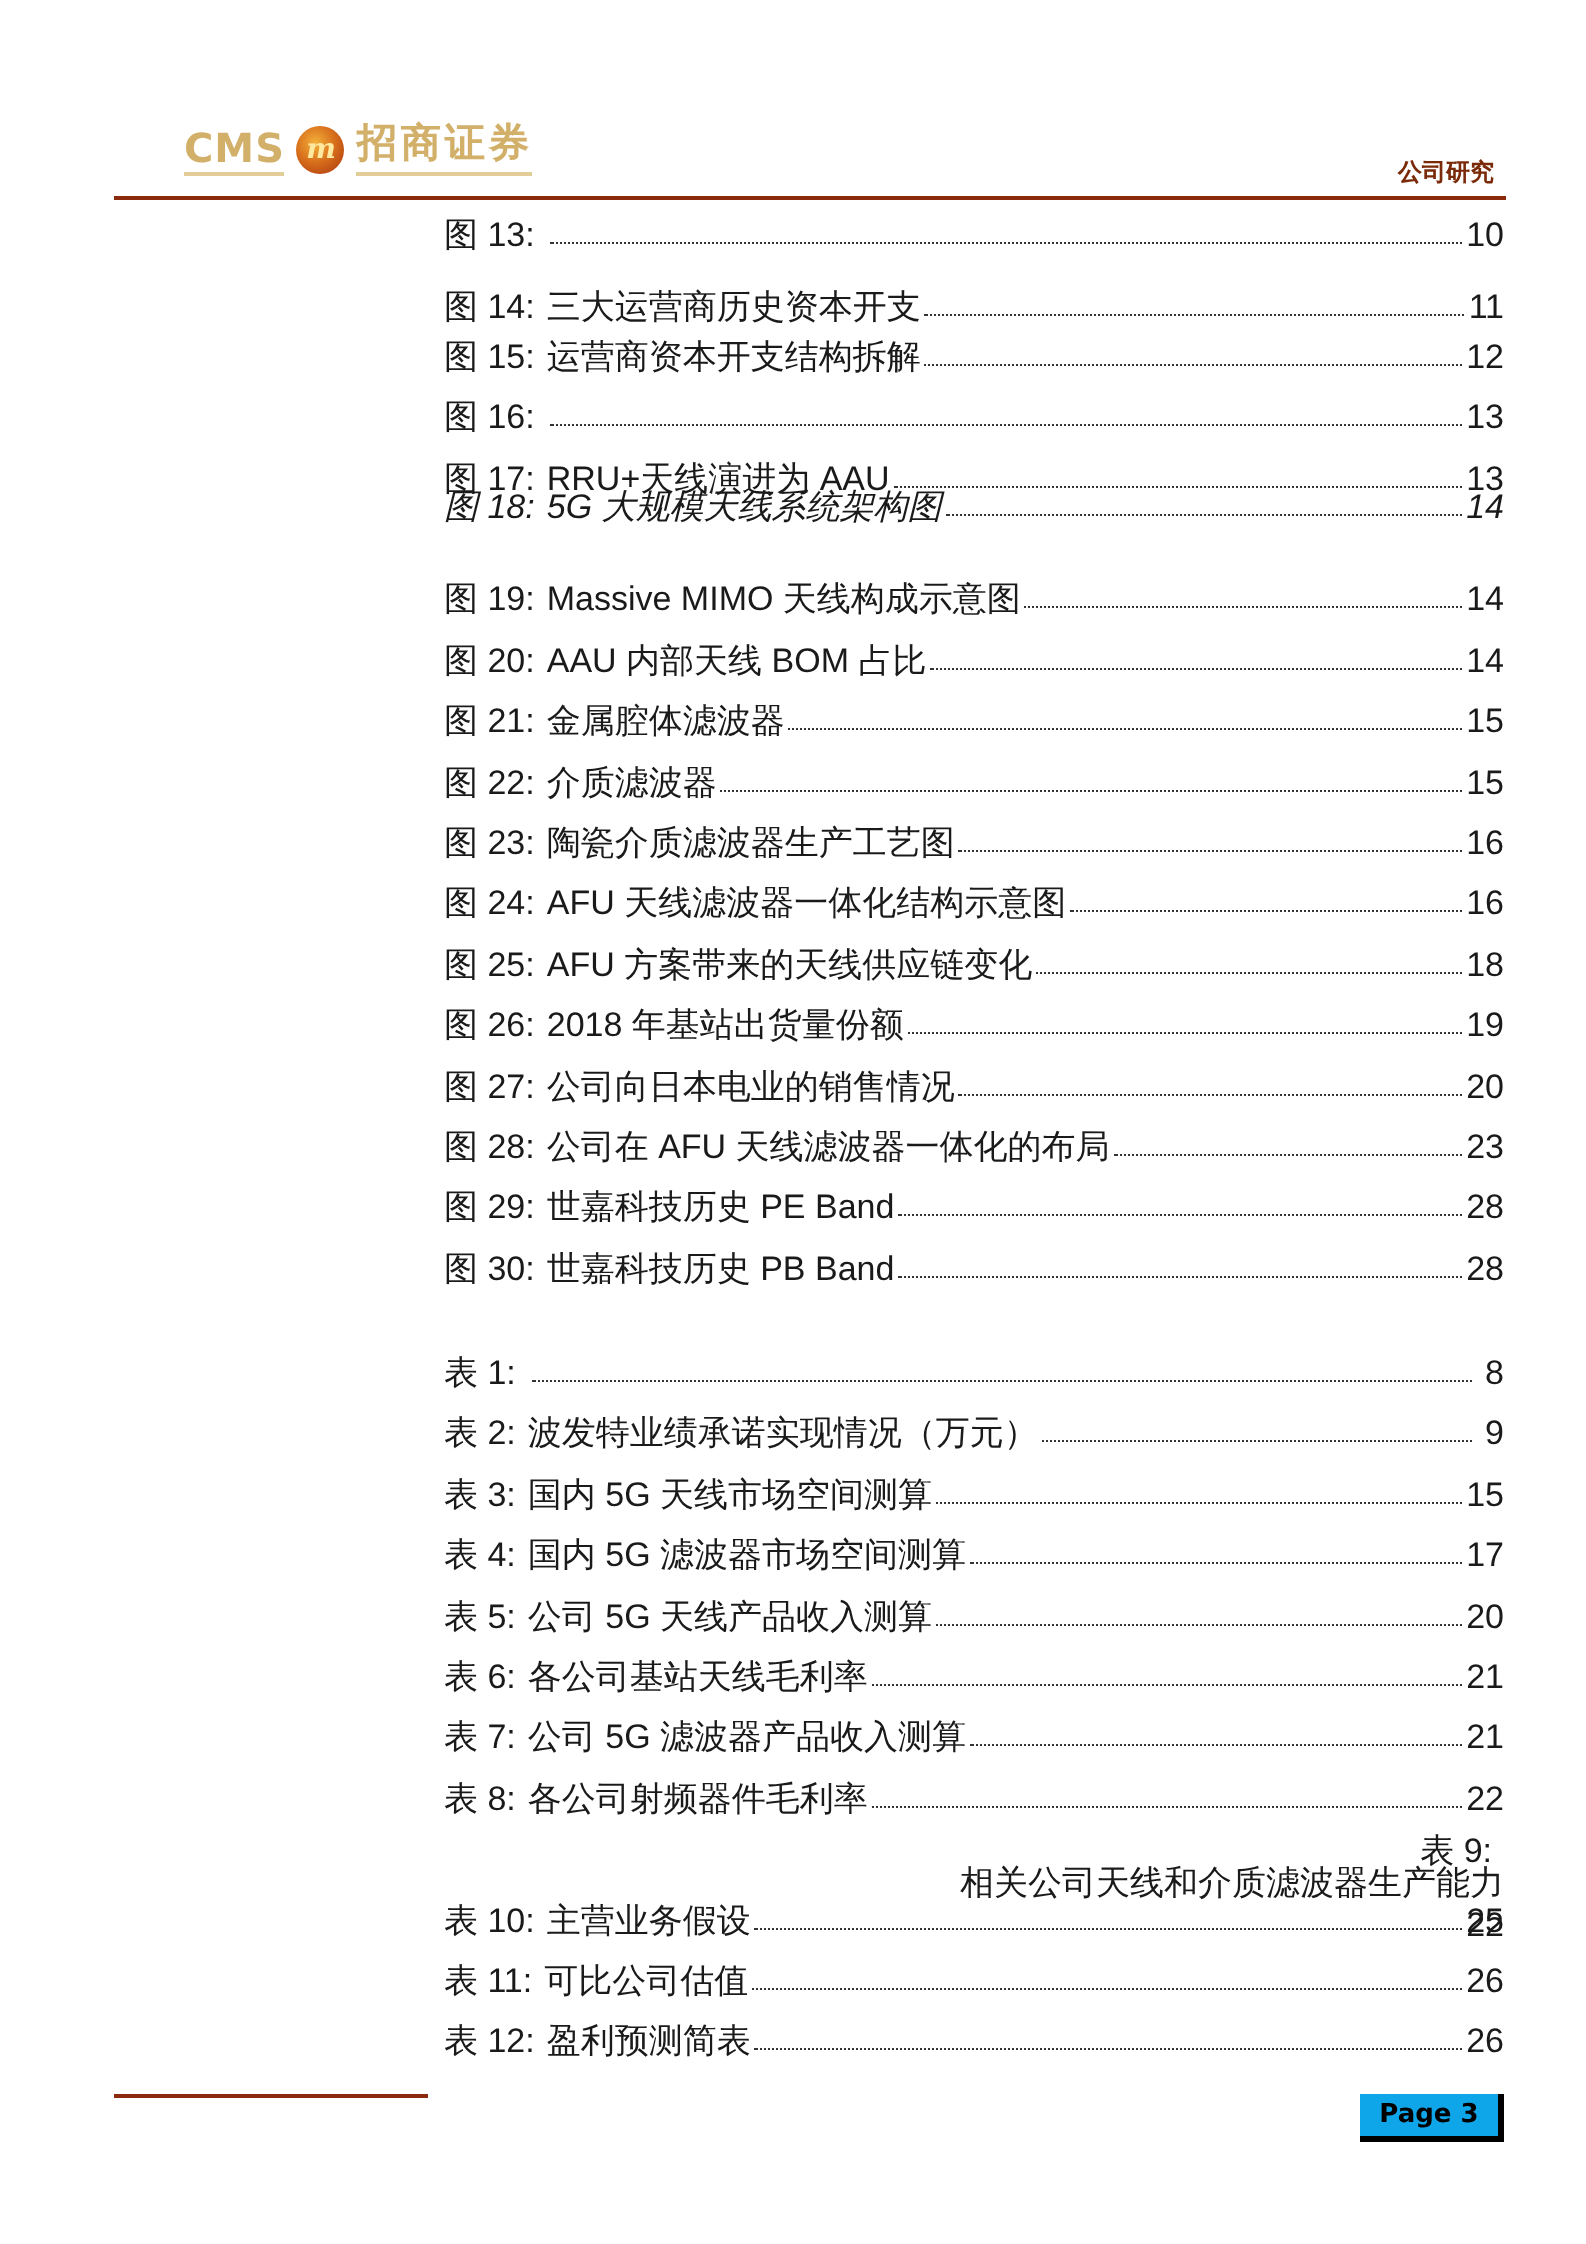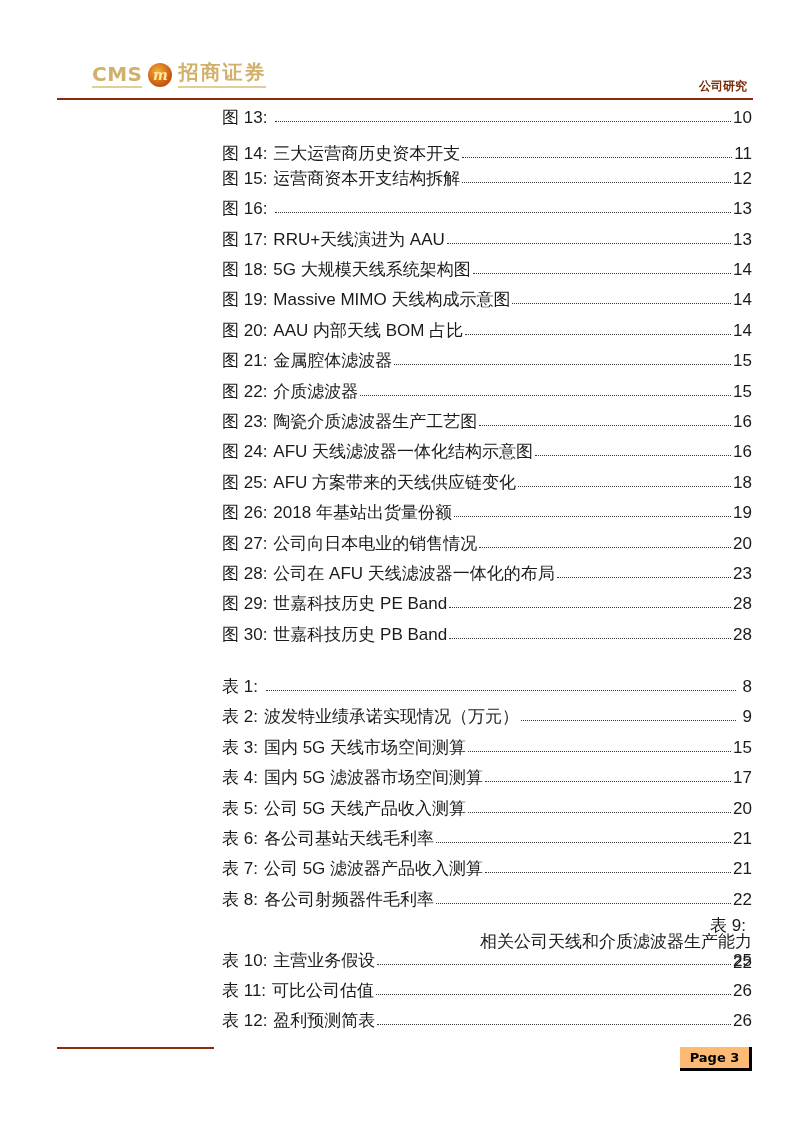--- a/index.html
+++ b/index.html
@@ -15,21 +15,21 @@
   .header-tag { position:absolute; right:46px; top:78px; font-size:12px; font-weight:bold; color:#7a2a08; font-family:"DejaVu Sans",sans-serif; }
 
   .toc { position:absolute; left:222px; width:530px; }
   .toc-row { position:absolute; left:0; width:530px; height:20px; display:flex; align-items:flex-end; font-size:17px; line-height:16px; }
   .toc-label { white-space:nowrap; }
   .toc-prefix { white-space:nowrap; margin-right:6px; }
   .toc-dots { flex:1; border-bottom:1.5px dotted #333; margin:0 2px 4px 2px; height:1px; }
   .toc-page { white-space:nowrap; min-width:14px; text-align:right; }
 
   .footer-line { position:absolute; left:57px; top:1047px; width:157px; height:2px; background:#8b2a0c; }
-  .page-badge { position:absolute; left:680px; top:1047px; width:72px; height:24px; background:#fdba74; border-right:3px solid #000; border-bottom:3px solid #000; display:flex; align-items:center; justify-content:center; font-weight:bold; font-size:13px; font-family:"DejaVu Sans",sans-serif; color:#000; }
+  .page-badge { position:absolute; left:680px; top:1047px; width:72px; height:24px; background:#0ea5e9; border-right:3px solid #000; border-bottom:3px solid #000; display:flex; align-items:center; justify-content:center; font-weight:bold; font-size:13px; font-family:"DejaVu Sans",sans-serif; color:#000; }
 </style>
 </head>
 <body>
 
 <div class="logo">
   <span class="logo-cms">CMS</span>
   <span class="logo-mark">m</span>
   <span class="logo-cn">招商证券</span>
 </div>
 <div class="header-tag">公司研究</div>
@@ -57,21 +57,21 @@
       <span class="toc-prefix">图 16:</span>
       <span class="toc-dots"></span>
       <span class="toc-page">13</span>
     </div>
   <div class="toc-row" style="top:121.6px;">
       <span class="toc-prefix">图 17:</span>
       <span class="toc-label">RRU+天线演进为 AAU</span>
       <span class="toc-dots"></span>
       <span class="toc-page">13</span>
     </div>
-  <div class="toc-row" style="top:152px;">
+  <div class="toc-row" style="top:136px;font-style:italic;">
       <span class="toc-prefix">图 18:</span>
       <span class="toc-label">5G 大规模天线系统架构图</span>
       <span class="toc-dots"></span>
       <span class="toc-page">14</span>
     </div>
   <div class="toc-row" style="top:182.4px;">
       <span class="toc-prefix">图 19:</span>
       <span class="toc-label">Massive MIMO 天线构成示意图</span>
       <span class="toc-dots"></span>
       <span class="toc-page">14</span>

